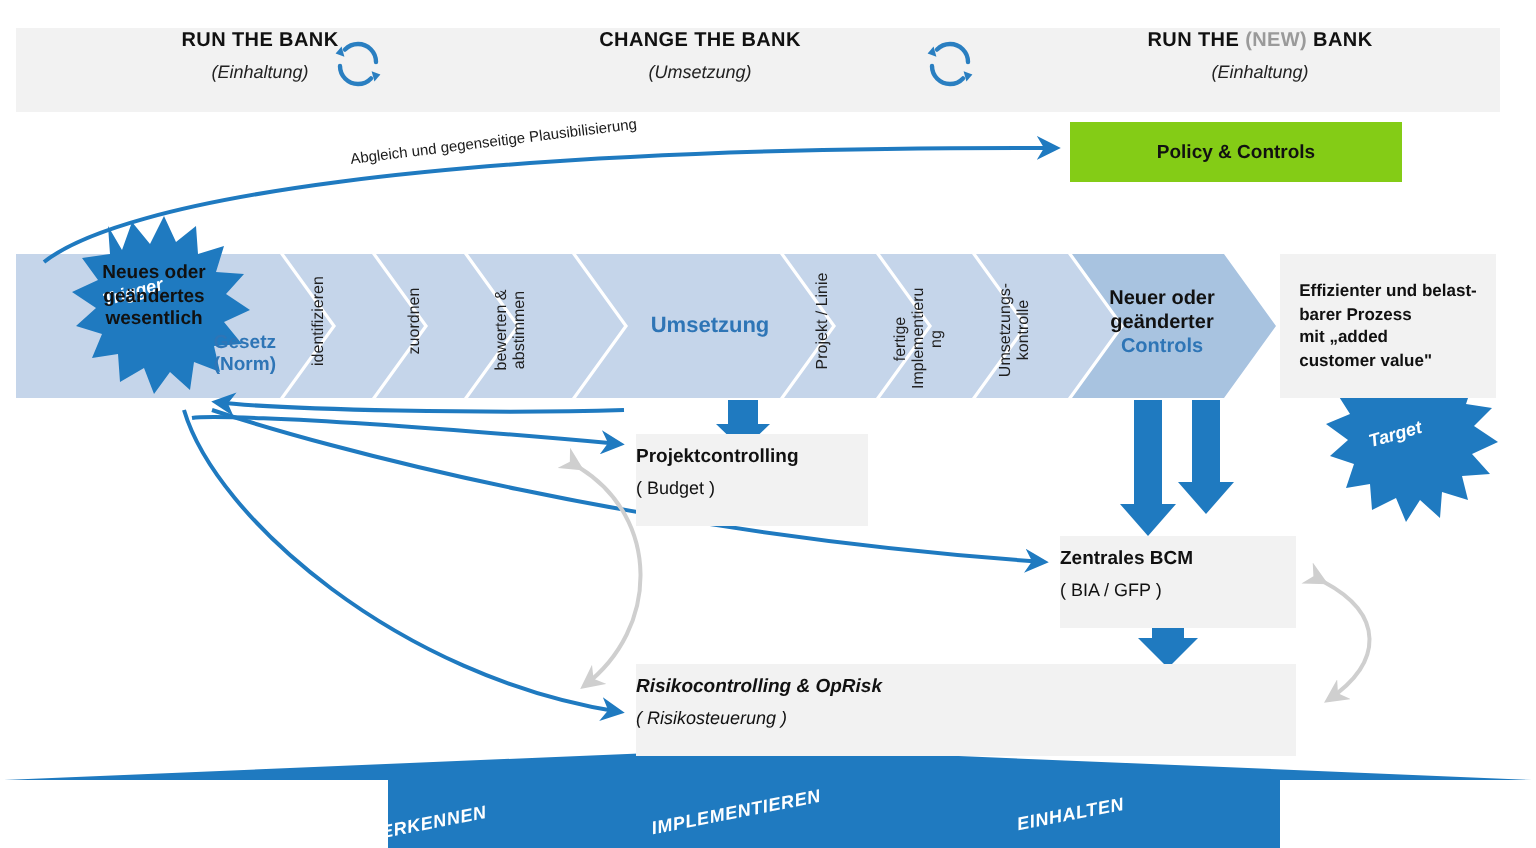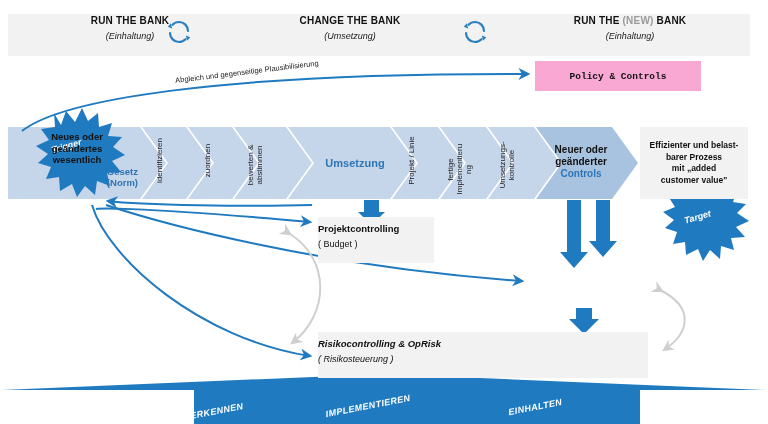--- a/index.html
+++ b/index.html
@@ -18,42 +18,42 @@
   .hdr-col{position:absolute;top:6px;text-align:center;}
   .hdr-title{font-size:10px;font-weight:bold;letter-spacing:.2px;color:#111;}
   .hdr-title .muted{color:#9a9a9a;}
   .hdr-sub{font-size:9px;font-style:italic;color:#222;margin-top:5px;}
 
   
   .cycle-icon{position:absolute;top:7px;width:32px;height:32px;}
 
   
   #policy-box{
-    left:535px;top:52px;width:166px;height:30px;background:#f9a8d4;
-    display:flex;align-items:center;justify-content:center;font-family:Liberation Mono, monospace;
+    left:535px;top:52px;width:166px;height:30px;background:#84cc16;
+    display:flex;align-items:center;justify-content:center;
   }
   #policy-box span{font-size:9.5px;font-weight:bold;color:#111;}
   .chev-label{
     position:absolute;text-align:center;pointer-events:none;
   }
   .v-label{
     font-size:8px;color:#1f1f1f;white-space:nowrap;
     transform:rotate(-90deg);transform-origin:center center;
     line-height:9px;font-weight:500;
   }
   .first-label{font-size:9.5px;font-weight:bold;line-height:11.5px;color:#111;}
   .first-label .blue{color:#2e75b6;font-weight:bold;text-align:right;}
   .mid-label{font-size:11px;font-weight:bold;color:#2e75b6;}
   .last-label{font-size:10px;font-weight:bold;line-height:12px;color:#111;}
   .last-label .blue{color:#2e75b6;}
 
   
   #outcome-box{
     left:640px;top:118px;width:108px;height:72px;background:#f2f2f2;
-    display:flex;align-items:center;justify-content:center;text-align:center;
+    display:flex;align-items:center;justify-content:center;text-align:left;
   }
   #outcome-box span{font-size:8.5px;font-weight:bold;line-height:11.5px;color:#111;}
 
   
   .burst-text{
     position:absolute;color:#ffffff;font-style:italic;font-weight:bold;
     font-size:9px;white-space:nowrap;
   }
 
   
@@ -258,20 +258,24 @@
       <span>mit „added</span><br>
       <span>customer value"</span>
     </span>
   </div>
 
   <div class="lbox" id="box-projektcontrolling">
     <div class="t1">Projektcontrolling</div>
     <div class="t2">( Budget )</div>
   </div>
 
+  <div class="lbox" id="box-bcm">
+    <div class="t1">Zentrales BCM</div>
+    <div class="t2">( BIA / GFP )</div>
+  </div>
 
   <div class="lbox" id="box-risiko">
     <div class="t1">Risikocontrolling  &amp;  OpRisk</div>
     <div class="t2">( Risikosteuerung )</div>
   </div>
 
   <div class="ribbon-label" style="left:190px;top:397px;transform:rotate(-11deg);">ERKENNEN</div>
   <div class="ribbon-label" style="left:325px;top:392px;transform:rotate(-11deg);">IMPLEMENTIEREN</div>
   <div class="ribbon-label" style="left:508px;top:393px;transform:rotate(-11deg);">EINHALTEN</div>
 

